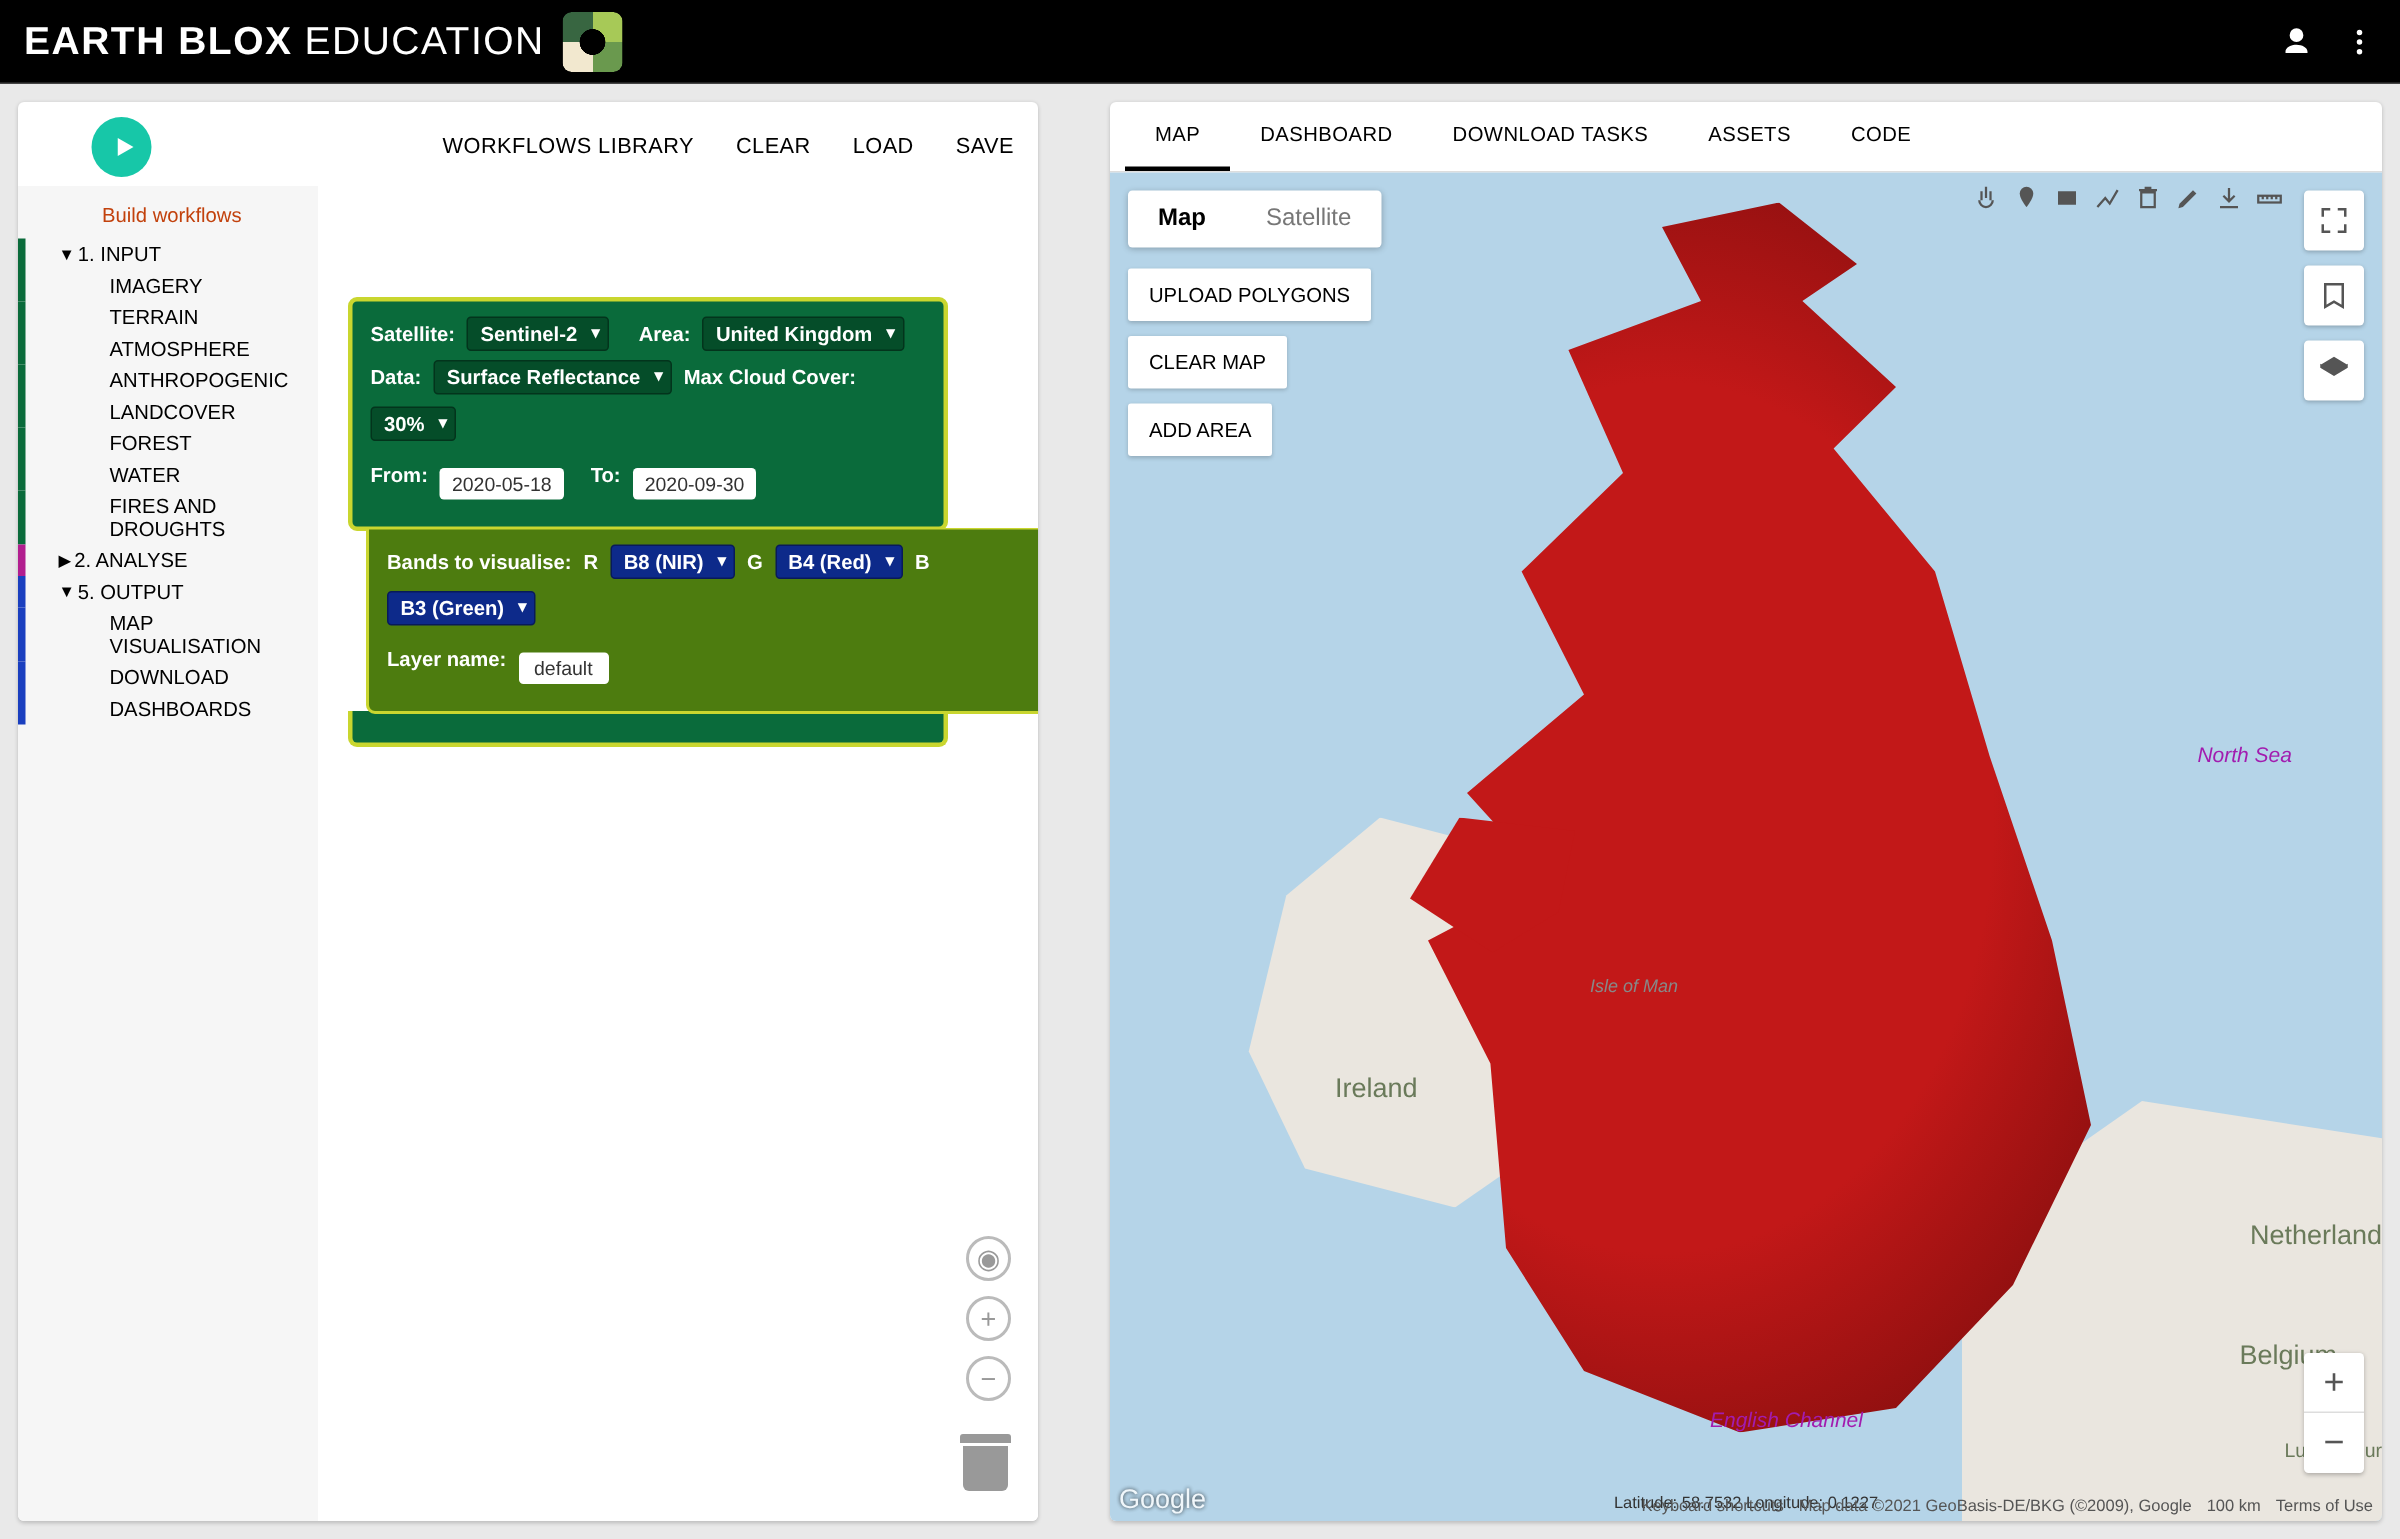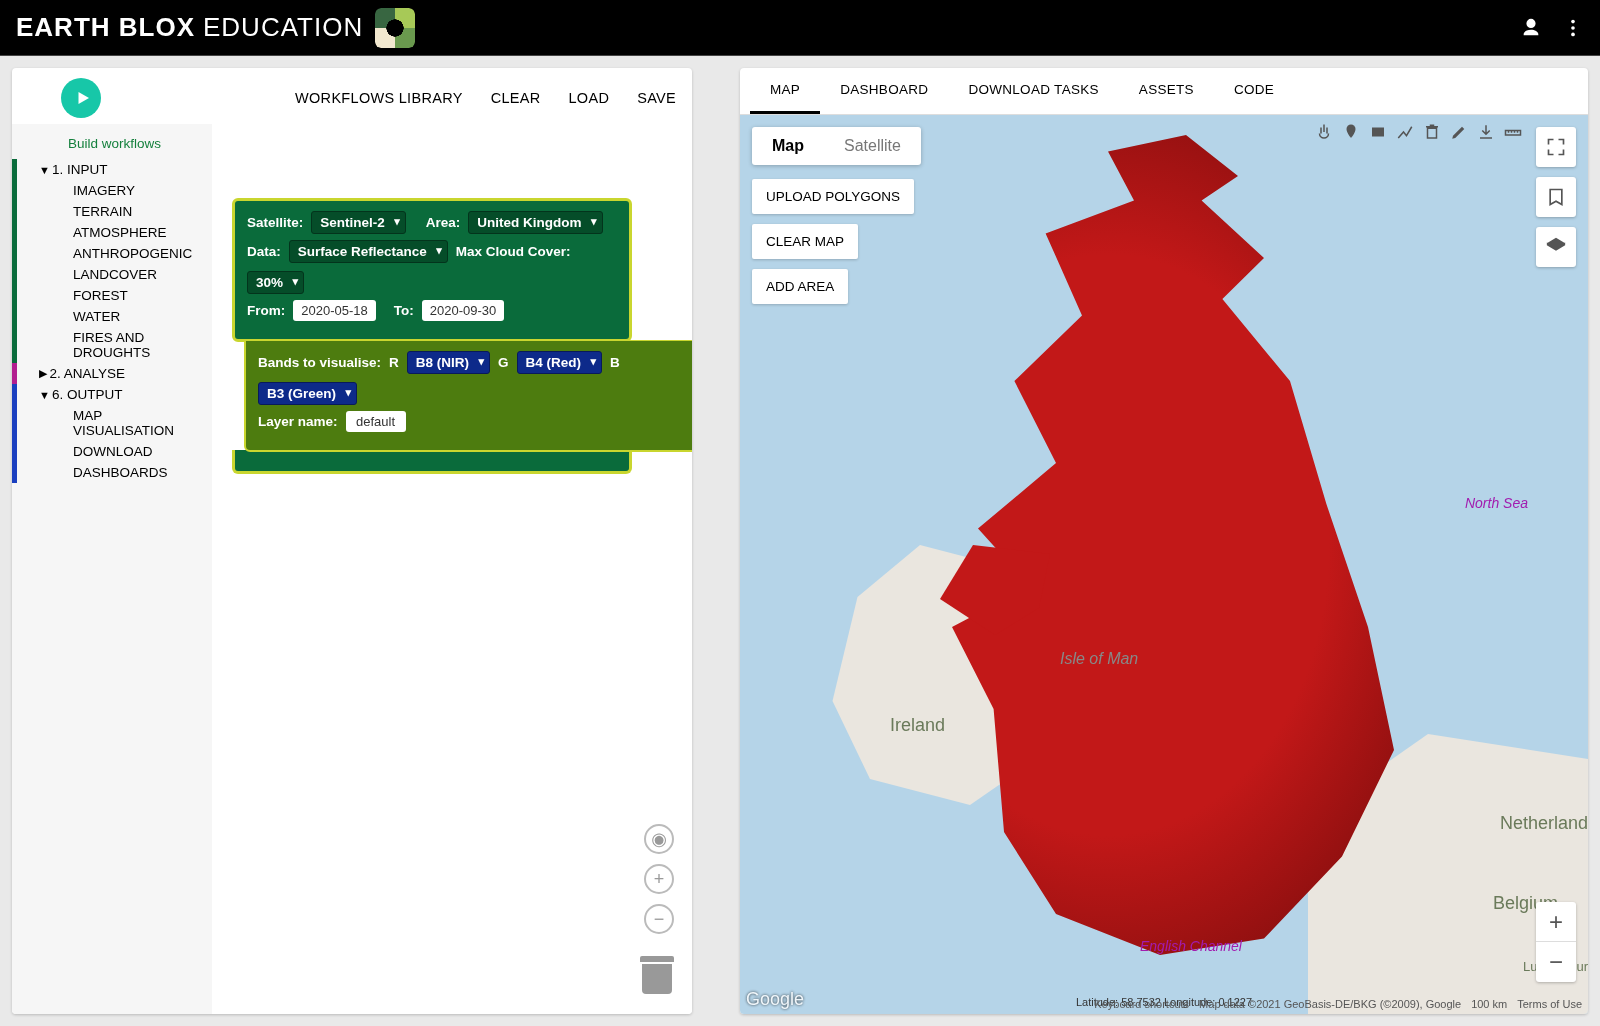--- a/index.html
+++ b/index.html
@@ -78,21 +78,21 @@
   .top-actions span { cursor: pointer; }
 
   .left-body { flex: 1; display: flex; overflow: hidden; position: relative; }
   .sidebar {
     width: 200px;
     background: #f6f6f6;
     font-size: 13.5px;
     padding-top: 6px;
     overflow: hidden;
   }
-  .sb-title { padding: 6px 8px 8px 56px; color: #15803d; }
+  .sb-title { padding: 6px 8px 8px 56px; color: #c2410c; }
   .sb-sec {
     padding: 3px 6px 3px 22px;
     display: flex; align-items: center; gap: 2px;
     font-weight: 500;
     border-left: 5px solid transparent;
     cursor: pointer;
   }
   .sb-sec.input { border-left-color: #0a6b3b; }
   .sb-sec.analyse { border-left-color: #b21e8f; }
   .sb-sec.output { border-left-color: #1a3fbf; }
@@ -142,21 +142,21 @@
   .row { display: flex; align-items: center; gap: 8px; flex-wrap: wrap; margin-bottom: 6px; }
   .dd {
     background: #054d29; border: 1px solid #03341c;
     padding: 3px 20px 3px 8px; border-radius: 3px;
     position: relative; cursor: pointer; font-weight: 600;
   }
   .dd-blue { background: #0d2a8a; border-color: #081a5a; }
   .dd::after { content: "▾"; position: absolute; right: 5px; top: 3px; font-size: 11px; }
   .txt-input {
     background: #fff; color: #333; padding: 3px 8px; border-radius: 3px;
-    font-size: 13px; font-weight: 500; min-width: 82px; text-align: center;
+    font-size: 13px; font-weight: 500; min-width: 82px; text-align: center; margin-top: 12px;
   }
 
   .divider {
     position: absolute;
     left: 50%;
     top: 50%;
     transform: translate(-50%, -50%);
     display: flex; flex-direction: column; align-items: center; gap: 8px;
   }
   .div-handle {
@@ -312,21 +312,21 @@
         <div class="sb-item input">LANDCOVER</div>
         <div class="sb-item input">FOREST</div>
         <div class="sb-item input">WATER</div>
         <div class="sb-item input">FIRES AND DROUGHTS</div>
         <div class="sb-sec analyse">
             <span class="sb-caret">▶</span>
             <span>2. ANALYSE</span>
           </div>
         <div class="sb-sec output">
             <span class="sb-caret">▼</span>
-            <span>6. OUTPUT</span>
+            <span>5. OUTPUT</span>
           </div>
         <div class="sb-item output">MAP VISUALISATION</div>
         <div class="sb-item output">DOWNLOAD</div>
         <div class="sb-item output">DASHBOARDS</div>
       </div>
       <div class="workspace">
         <div class="block-stack">
           <div class="block block-green">
             <div class="row">
               <span>Satellite:</span>
@@ -449,21 +449,21 @@
         </div>
 
       <div class="map-btns">
         <div class="mbtn">UPLOAD POLYGONS</div>
         <div class="mbtn">CLEAR MAP</div>
         <div class="mbtn">ADD AREA</div>
       </div>
 
       <span class="sea-label" style="top:380px; right:60px">North Sea</span>
       <span class="land-label" style="top:600px; left:150px">Ireland</span>
-      <span class="sea-label" style="top:535px; left:320px; font-size:16px; color:#888">Isle of Man</span>
+      <span class="sea-label" style="top:535px; left:320px; font-size:12px; color:#888">Isle of Man</span>
       <span class="sea-label" style="bottom:60px; left:400px">English Channel</span>
       <span class="land-label" style="bottom:180px; right:0px">Netherland</span>
       <span class="land-label" style="bottom:100px; right:30px">Belgium</span>
       <span class="land-label" style="bottom:40px; right:0px; font-size:13px">Luxembour</span>
 
       <div class="zoom-ctrl">
         <span>+</span>
         <span>−</span>
       </div>
 

